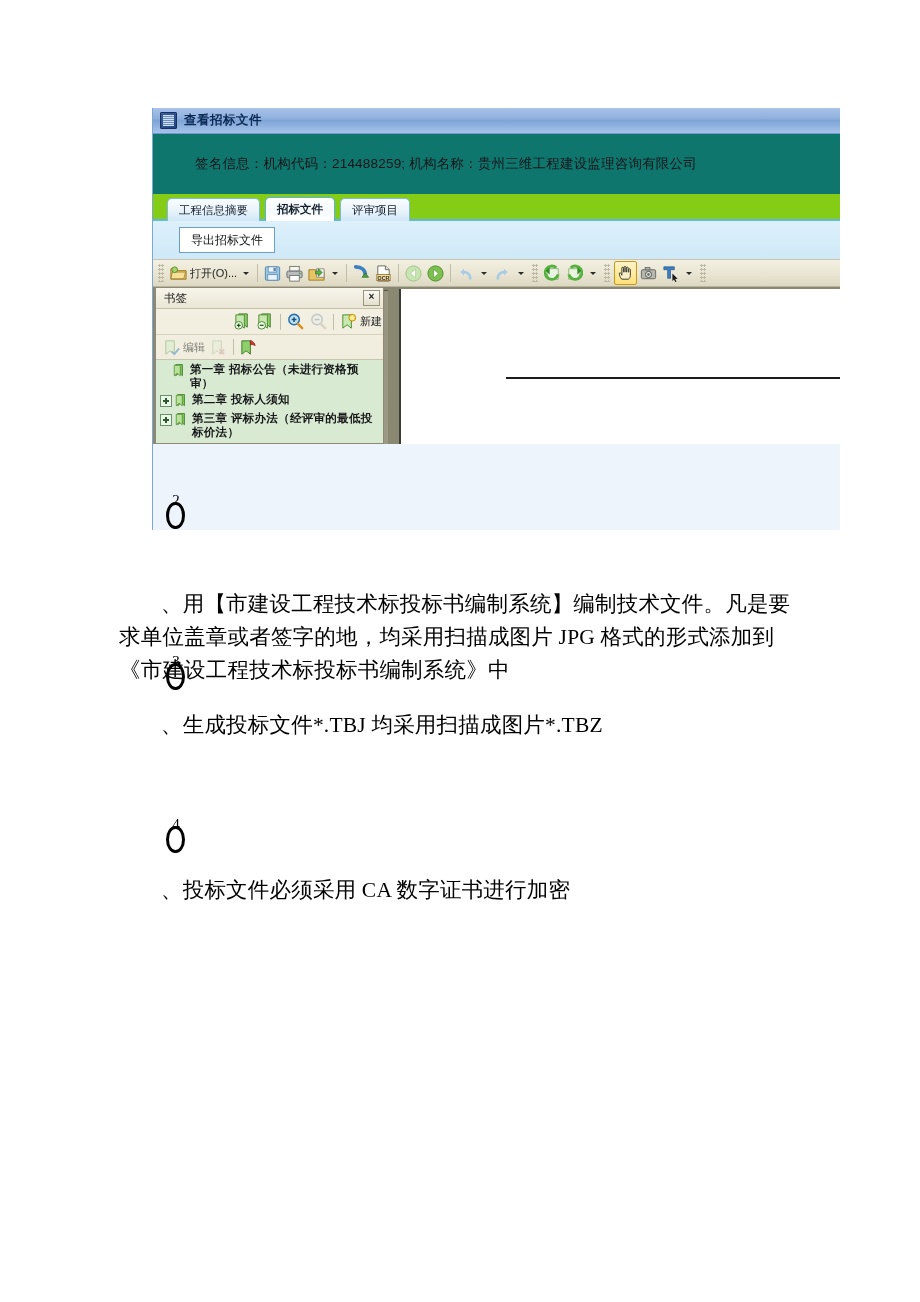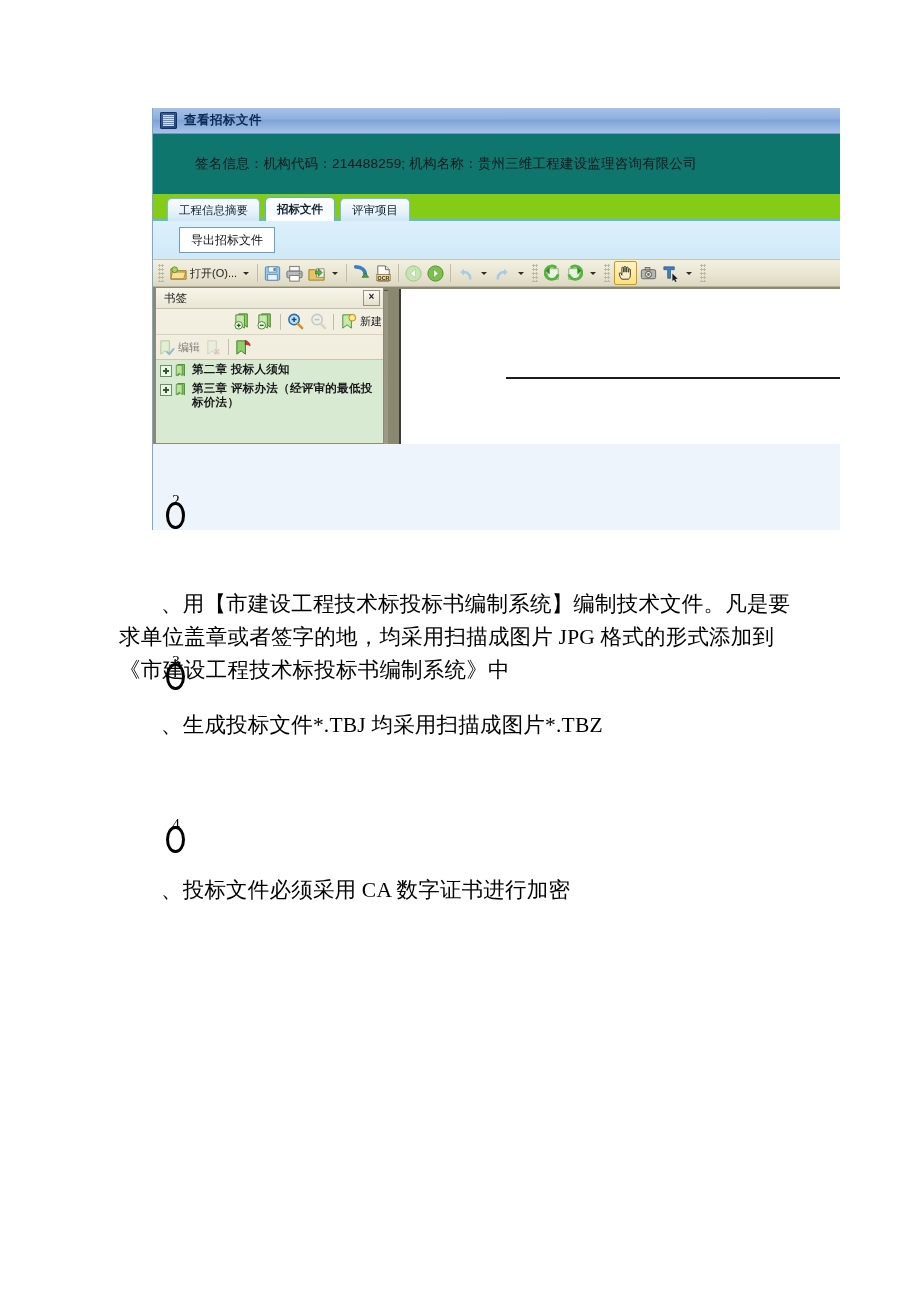--- a/index.html
+++ b/index.html
@@ -275,20 +275,21 @@
     height: 25px;
     display: flex; align-items: center;
     padding-left: 5px;
     border-bottom: 1px solid #d8d3bf;
     gap: 2px;
     justify-content: flex-end;
   }
   .bm-tools2 {
     height: 24px;
     display: flex; align-items: center;
+    padding-left: 5px;
     border-bottom: 1px solid #c9c4ad;
     gap: 2px;
   }
   .bm-tools .tb-sep, .bm-tools2 .tb-sep { height: 16px; margin: 0 2px; }
   .bm-tree {
     background: #d9ead3;
     height: 85px;
     padding-top: 1px;
     overflow: hidden;
   }
@@ -608,33 +609,41 @@
           <div class="tb-item">
             <svg class="ico" viewBox="0 0 20 20">
               <path d="M3 3h9v14l-4.5-3.5L3 17z" fill="#8fd06a" stroke="#3f7a2a" stroke-width="1"></path>
               <path d="M12 2.5c3 1 4.5 3 5 5.5-1.8-1.2-3.5-1.4-5-.8z" fill="#d9322a" stroke="#8c1c16" stroke-width=".8"></path>
             </svg>
           </div>
         </div>
 
         <div class="bm-tree">
           <div class="bm-row">
-            <div class="bm-expand"></div>
+            <div class="bm-expand blank"></div>
             <svg class="ico" viewBox="0 0 20 20" style="width:15px;height:15px;margin-top:1px">
               <path d="M5 2h9v15l-4.5-3.8L5 17z" fill="#79c455" stroke="#3f7a2a" stroke-width="1"></path>
               <path d="M3 3h8v14l-4-3.4L3 17z" fill="#b9e39b" stroke="#4e8a2c" stroke-width="1"></path>
             </svg>
-            <div class="bm-label">第二章  投标人须知</div>
+            <div class="bm-label">第一章  招标公告（未进行资格预审）</div>
           </div>
           <div class="bm-row">
             <div class="bm-expand"></div>
             <svg class="ico" viewBox="0 0 20 20" style="width:15px;height:15px;margin-top:1px">
               <path d="M5 2h9v15l-4.5-3.8L5 17z" fill="#79c455" stroke="#3f7a2a" stroke-width="1"></path>
               <path d="M3 3h8v14l-4-3.4L3 17z" fill="#b9e39b" stroke="#4e8a2c" stroke-width="1"></path>
             </svg>
+            <div class="bm-label">第二章  投标人须知</div>
+          </div>
+          <div class="bm-row">
+            <div class="bm-expand"></div>
+            <svg class="ico" viewBox="0 0 20 20" style="width:15px;height:15px;margin-top:1px">
+              <path d="M5 2h9v15l-4.5-3.8L5 17z" fill="#79c455" stroke="#3f7a2a" stroke-width="1"></path>
+              <path d="M3 3h8v14l-4-3.4L3 17z" fill="#b9e39b" stroke="#4e8a2c" stroke-width="1"></path>
+            </svg>
             <div class="bm-label">第三章  评标办法（经评审的最低投标价法）</div>
           </div>
         </div>
       </div>
     </div>
   </div>
 
   <div class="doc-text">
 
     <div class="num-marker" style="left:163px; top:496px;">

